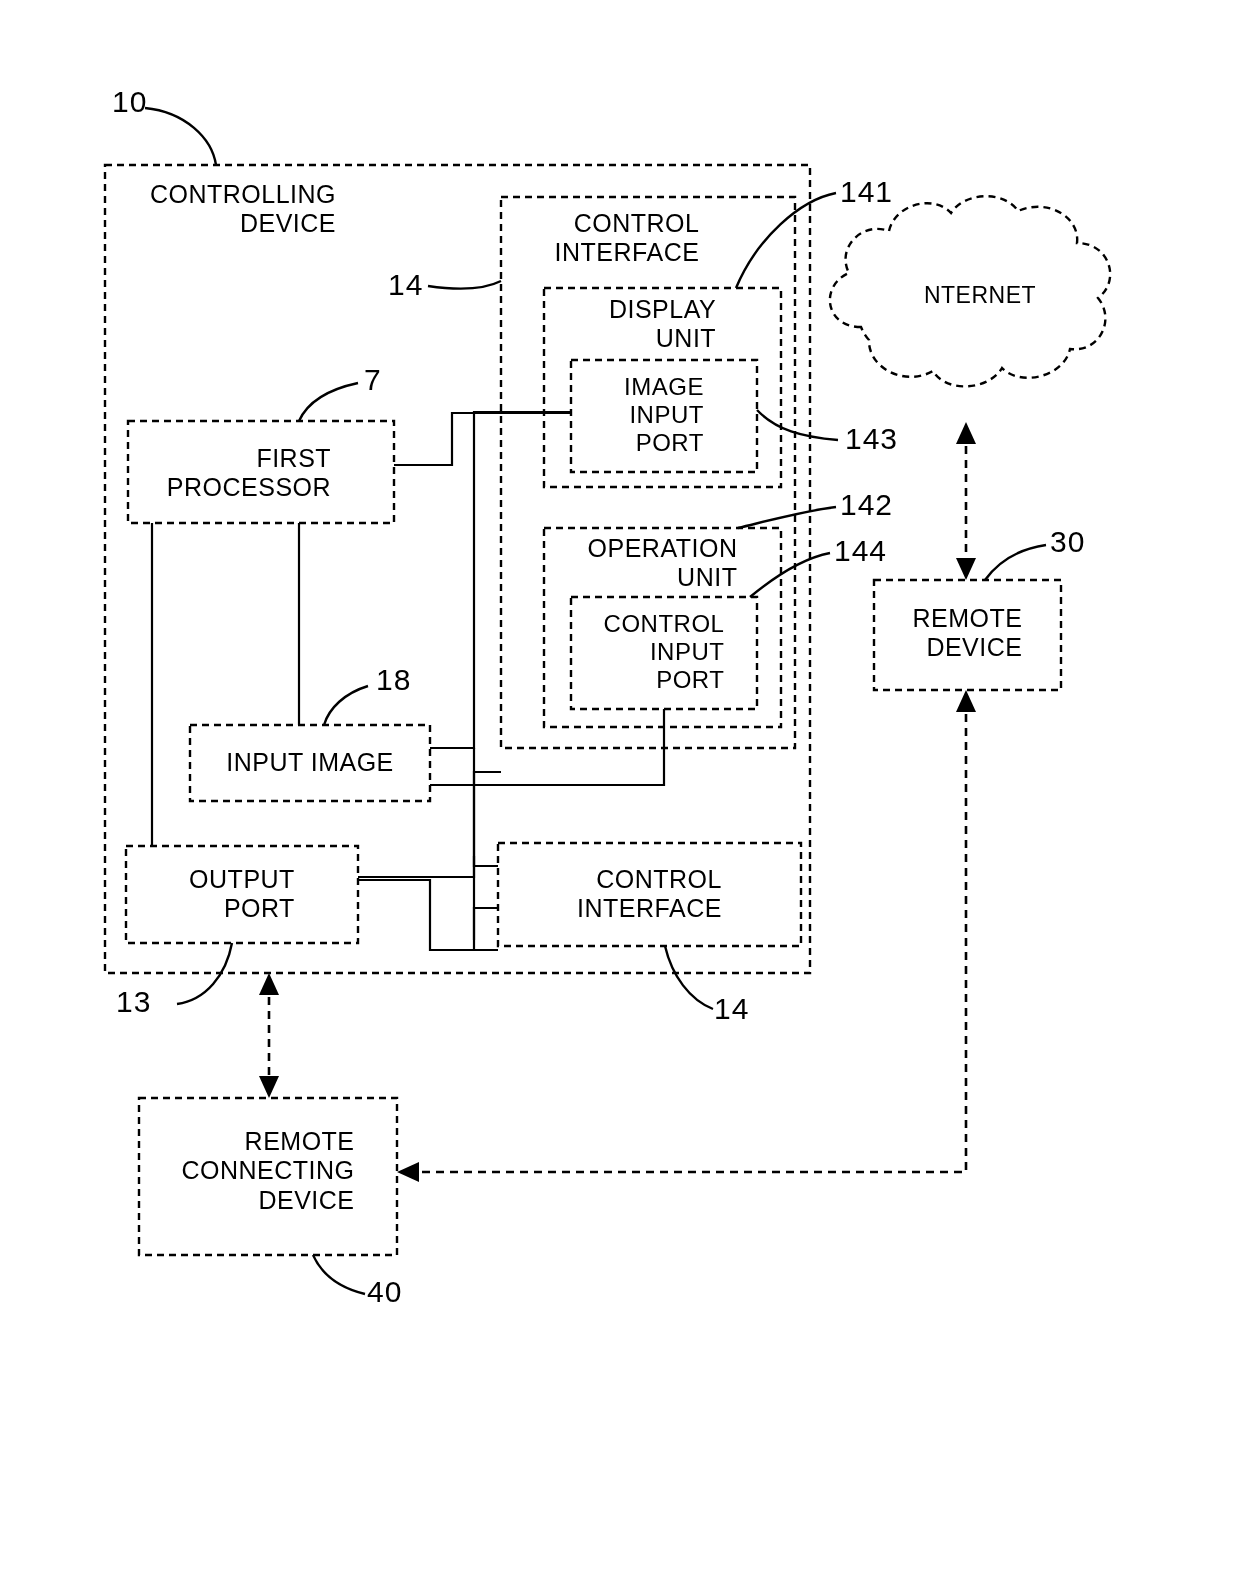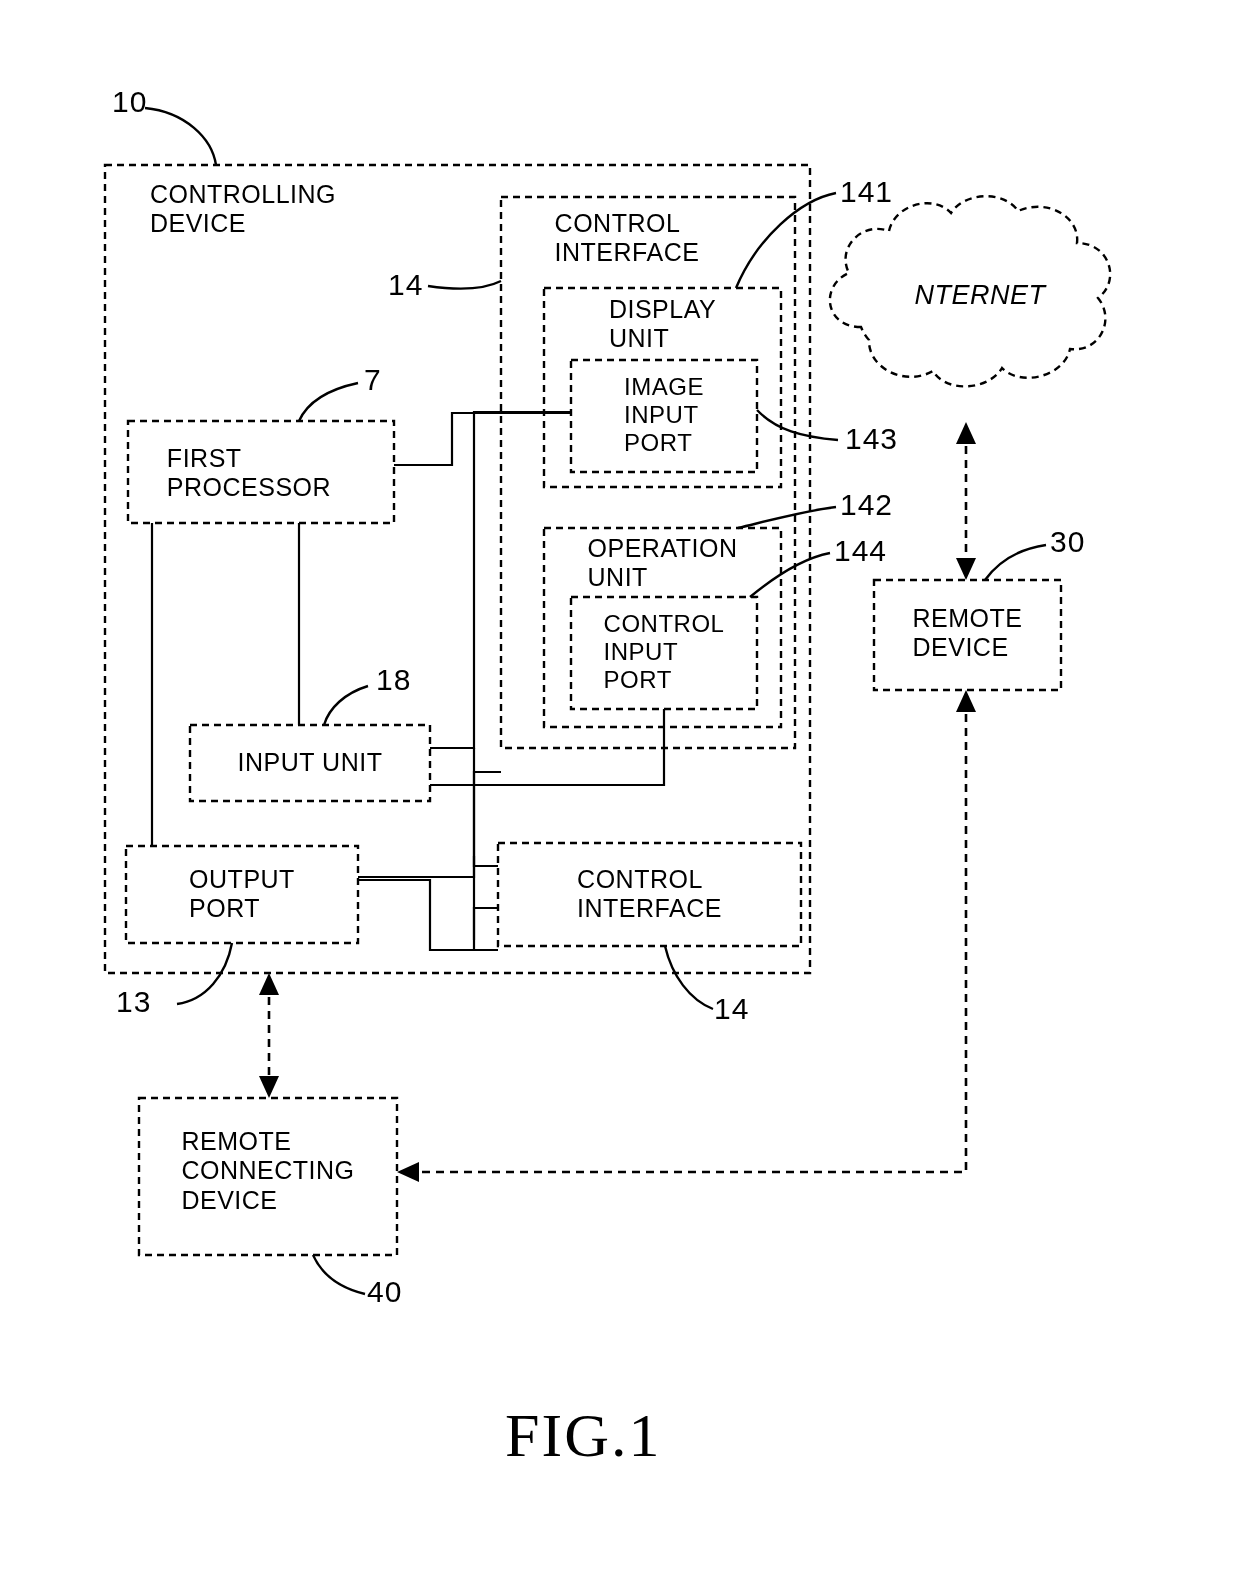--- a/index.html
+++ b/index.html
@@ -22,21 +22,21 @@
     left: 0;
     top: 0;
     width: 1240px;
     height: 1576px;
   }
   .blk-label {
     position: absolute;
     display: flex;
     align-items: center;
     justify-content: center;
-    text-align: left;
+    text-align: right;
     font-family: "Liberation Sans", sans-serif;
     color: #000000;
     letter-spacing: 0.5px;
     line-height: 1.18;
     pointer-events: none;
     white-space: pre-line;
   }
   .ref-num {
     position: absolute;
     font-family: "Liberation Sans", sans-serif;
@@ -47,21 +47,21 @@
   .fig-caption {
     position: absolute;
     font-family: "Liberation Serif", serif;
     font-size: 62px;
     letter-spacing: 2px;
     color: #000000;
   }
   .title-label { font-size: 25px; }
   .box-label   { font-size: 25px; }
   .small-label { font-size: 24px; }
-  .cloud-label { font-size: 27px; font-style: italic; }
+  .cloud-label { font-size: 23px; }
 </style>
 </head>
 <body>
 
 <div id="figure">
 
   <svg id="svg-layer" viewBox="0 0 1240 1576">
     <g fill="none" stroke="#000000" stroke-width="2.4">
 
       <rect x="105" y="165" width="705" height="808" stroke-dasharray="7,5"></rect>
@@ -181,21 +181,21 @@
   <div class="blk-label box-label" style="left:548px; top:532px; width:229px; height:62px;">OPERATION
 UNIT</div>
 
   <div class="blk-label small-label" style="left:575px; top:603px; width:178px; height:98px;">CONTROL
 INPUT
 PORT</div>
 
   <div class="blk-label box-label" style="left:118px; top:437px; width:262px; height:72px;">FIRST
 PROCESSOR</div>
 
-  <div class="blk-label box-label" style="left:192px; top:727px; width:236px; height:72px;">INPUT  UNIT</div>
+  <div class="blk-label box-label" style="left:192px; top:727px; width:236px; height:72px;">INPUT  IMAGE</div>
 
   <div class="blk-label box-label" style="left:128px; top:856px; width:228px; height:76px;">OUTPUT
 PORT</div>
 
   <div class="blk-label box-label" style="left:500px; top:855px; width:299px; height:78px;">CONTROL
 INTERFACE</div>
 
   <div class="blk-label cloud-label" style="left:880px; top:276px; width:200px; height:40px;">NTERNET</div>
 
   <div class="blk-label box-label" style="left:876px; top:597px; width:183px; height:72px;">REMOTE
@@ -222,15 +222,14 @@
   <div class="ref-num" style="left:840px; top:488px;">142</div>
 
   <div class="ref-num" style="left:845px; top:422px;">143</div>
 
   <div class="ref-num" style="left:834px; top:534px;">144</div>
 
   <div class="ref-num" style="left:367px; top:1275px;">40</div>
 
   <div class="ref-num" style="left:1050px; top:525px;">30</div>
 
-  <div class="fig-caption" style="left:505px; top:1400px;">FIG.1</div>
 
 </div>
 
 </body></html>

